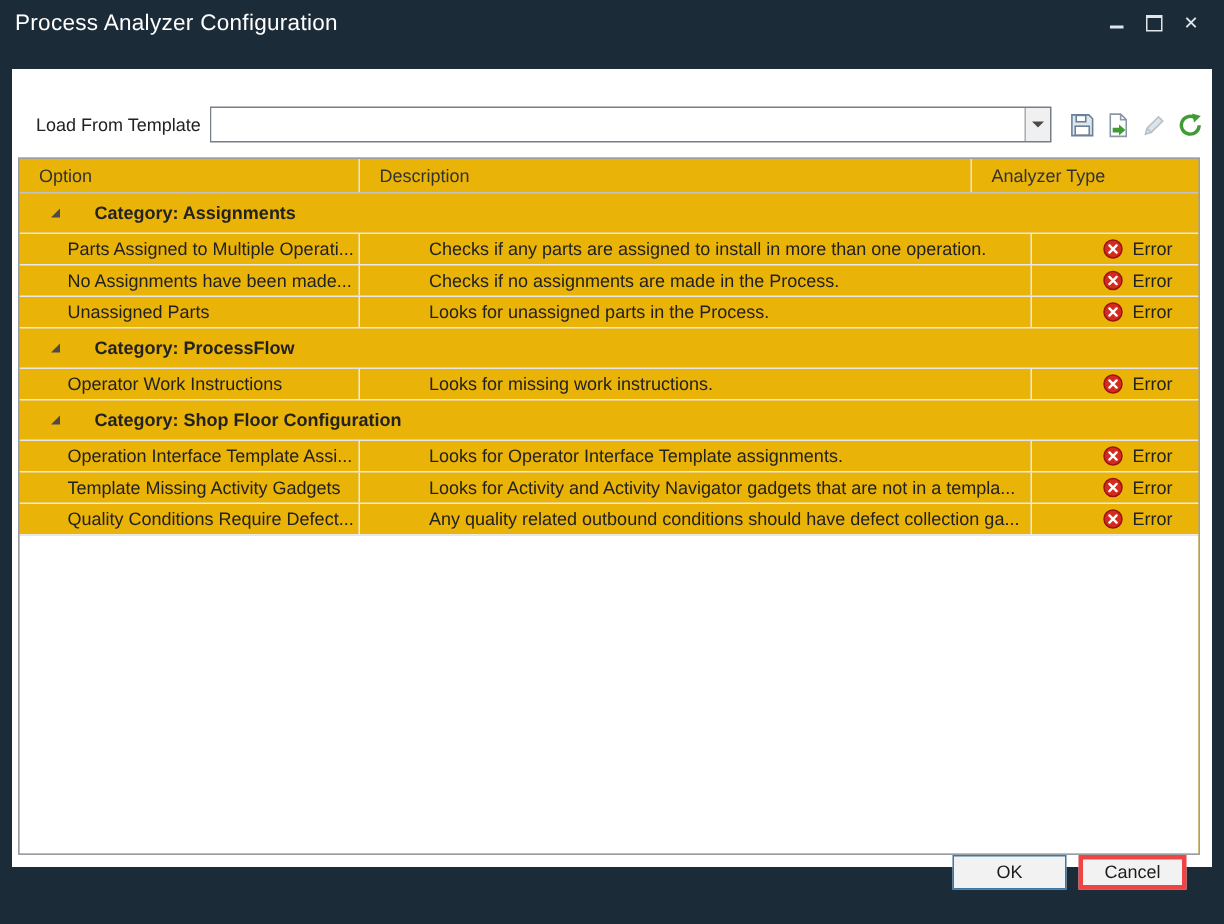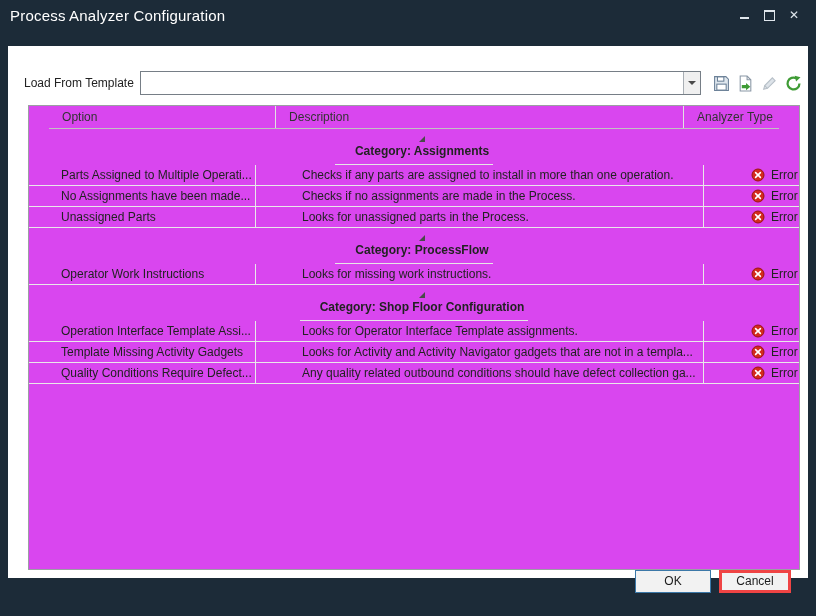--- a/index.html
+++ b/index.html
@@ -24,28 +24,28 @@
   .template-row{display:flex;align-items:center;padding:25px 4px 10px 16px;justify-content:flex-end;}
   .template-label{font-size:12px;color:#222222;white-space:nowrap;margin-right:6px;}
   .combo{flex:1;height:22px;border:1px solid #767e86;background:#ffffff;display:flex;align-items:stretch;margin-right:7px;}
   .combo-input{flex:1;border:none;outline:none;font-size:12px;padding:0 4px;font-family:"Liberation Sans",sans-serif;}
   .combo-drop{width:17px;background:#f0f0f0;border:none;border-left:1px solid #a8aeb4;display:flex;align-items:center;justify-content:center;cursor:pointer;padding:0;}
   .combo-arrow{width:0;height:0;border-left:4px solid transparent;border-right:4px solid transparent;border-top:4px solid #4a4a4a;}
   .tool-btn{width:22px;height:22px;border:none;background:transparent;display:flex;align-items:center;justify-content:center;padding:0;margin-left:2px;cursor:pointer;}
   .tool-btn.disabled{cursor:default;}
 
   
-  .grid{flex:1;margin:0 8px 8px 20px;border:1px solid #9b9fa3;background:#d946ef;
-        display:flex;flex-direction:column;overflow:hidden;font-size:12px;color:#222;align-items:center;}
+  .grid{flex:1;margin:0 8px 8px 4px;border:1px solid #9b9fa3;background:#eab308;
+        display:flex;flex-direction:column;overflow:hidden;font-size:12px;color:#222;}
   .grid-header{display:grid;grid-template-columns:227px 408px 1fr;border-bottom:1px solid #c2c2c2;}
   .grid-header .hcell{padding:4px 6px 4px 13px;color:#333;border-right:1px solid #e2e2e2;white-space:nowrap;overflow:hidden;cursor:pointer;}
   .grid-header .hcell:last-child{border-right:none;}
 
-  .group-row{display:flex;align-items:center;gap:1px;padding:6px 4px 6px 20px;
-             font-weight:bold;border-bottom:1px solid #e6e6e6;cursor:pointer;white-space:nowrap;flex-direction:column;}
+  .group-row{display:flex;align-items:center;gap:22px;padding:6px 4px 6px 20px;
+             font-weight:bold;border-bottom:1px solid #e6e6e6;cursor:pointer;white-space:nowrap;}
   .expander{display:flex;align-items:center;cursor:pointer;}
 
   .row{display:grid;grid-template-columns:227px 408px 1fr;border-bottom:1px solid #e9e9e9;cursor:pointer;gap:40px;}
   .cell{padding:3px 6px;white-space:nowrap;overflow:hidden;border-right:1px solid #e9e9e9;}
   .cell.option{padding-left:32px;}
   .cell.type{border-right:none;display:flex;align-items:center;gap:6px;padding-left:7px;}
   .grid-fill{flex:1;background:#ffffff;}
 
   
   .footer{position:absolute;left:0;right:0;bottom:16px;height:38px;display:flex;align-items:center;

